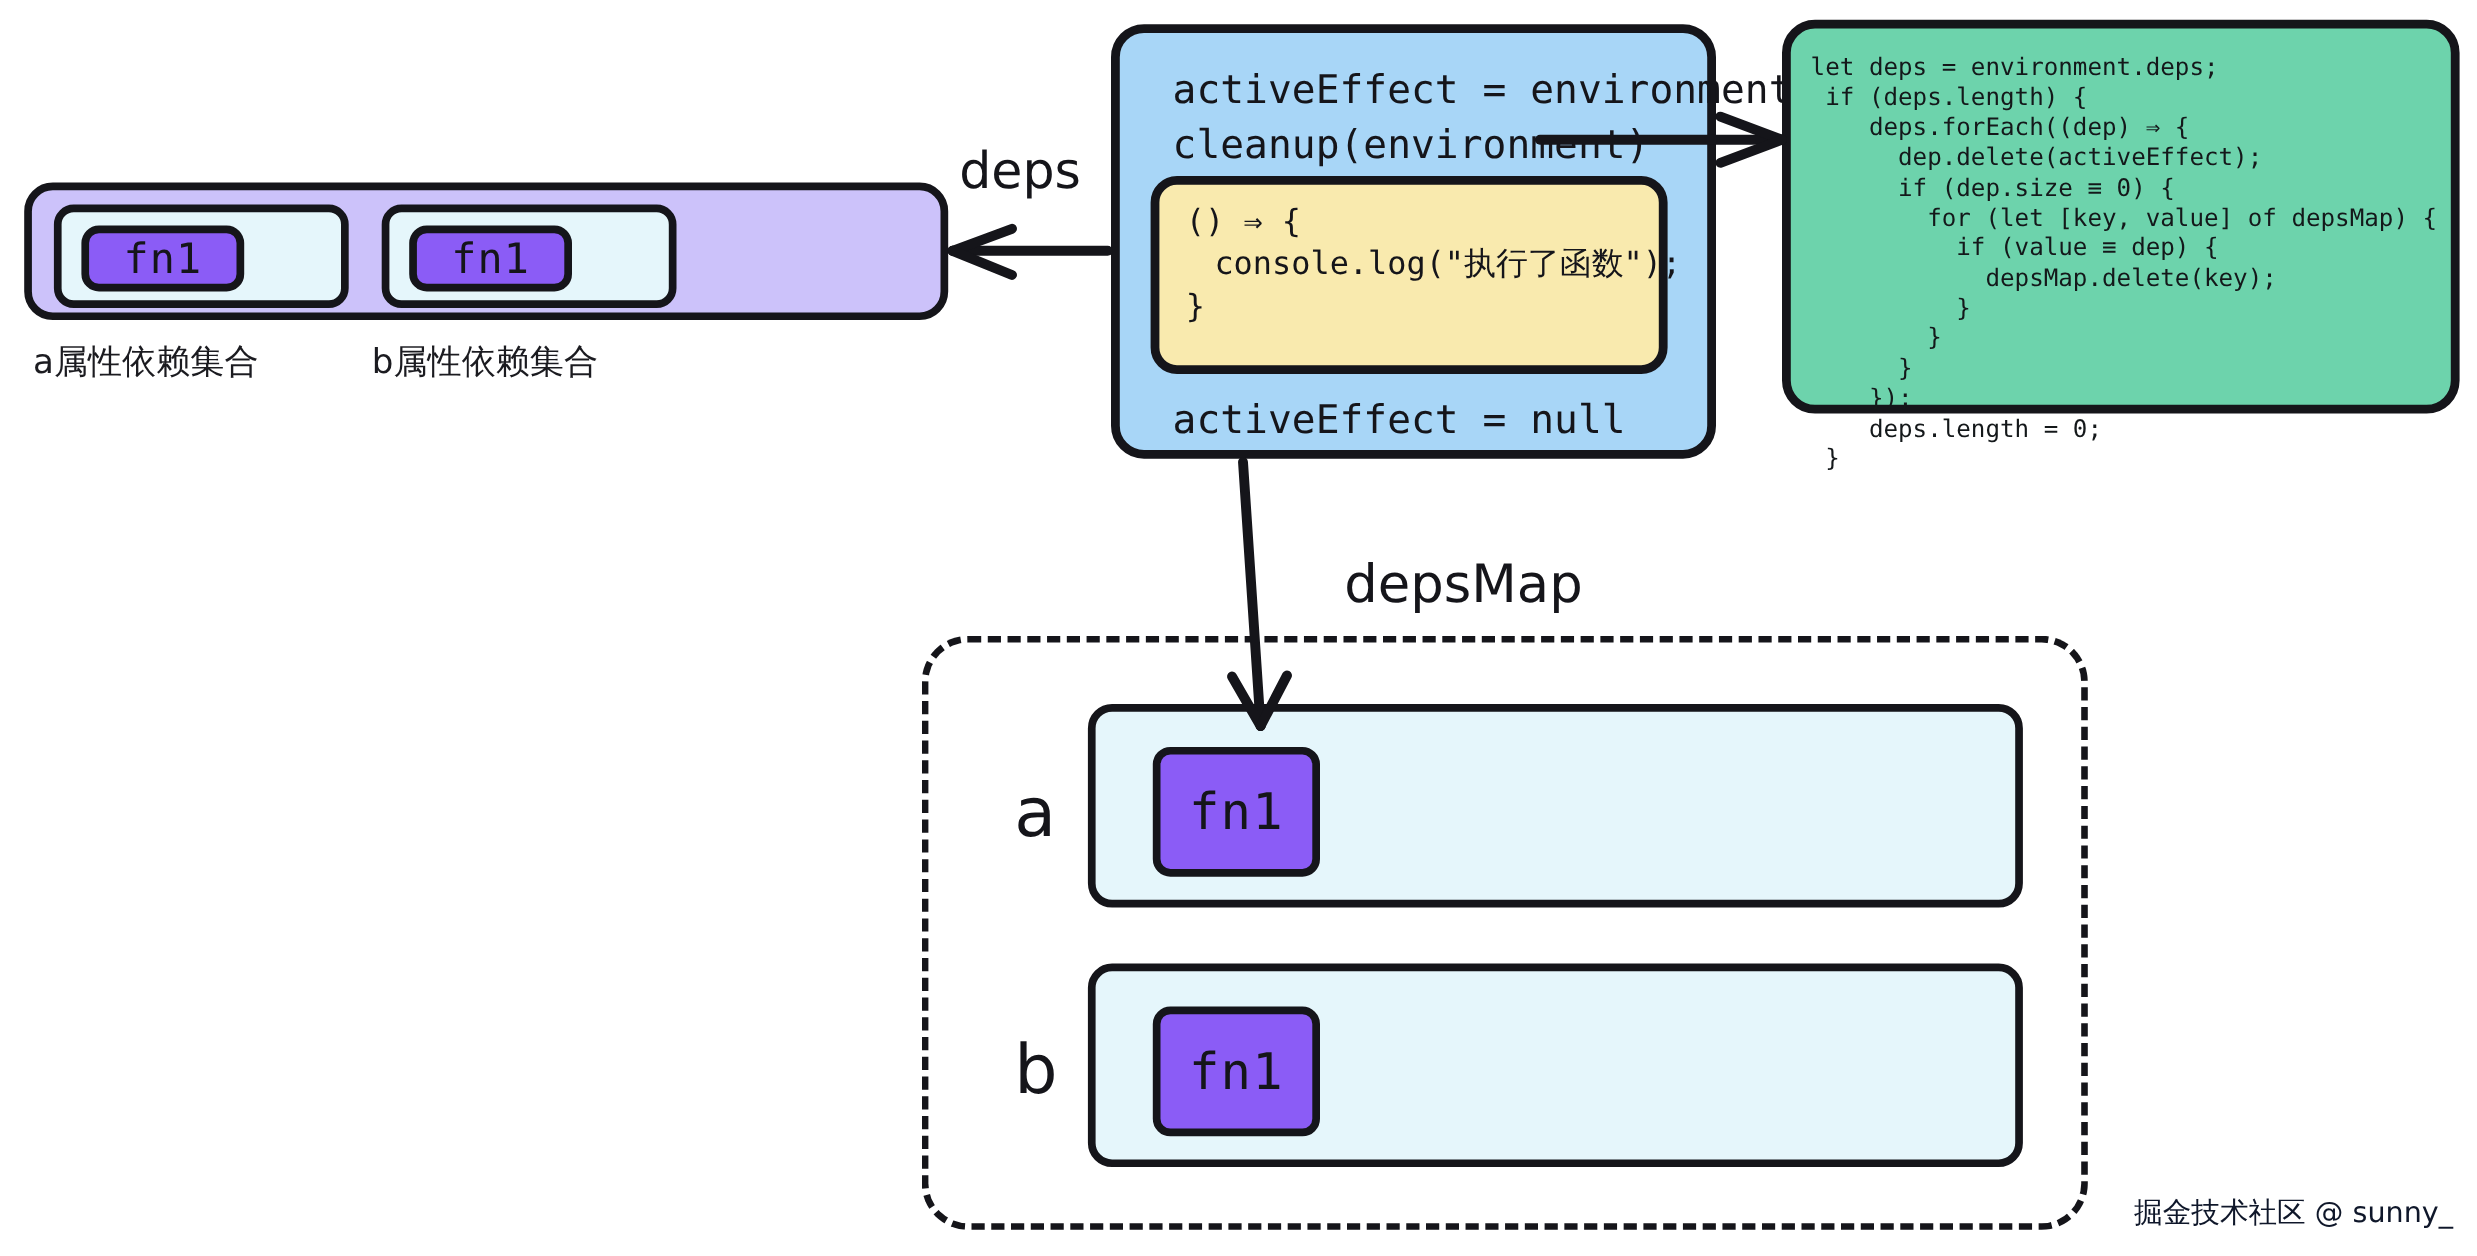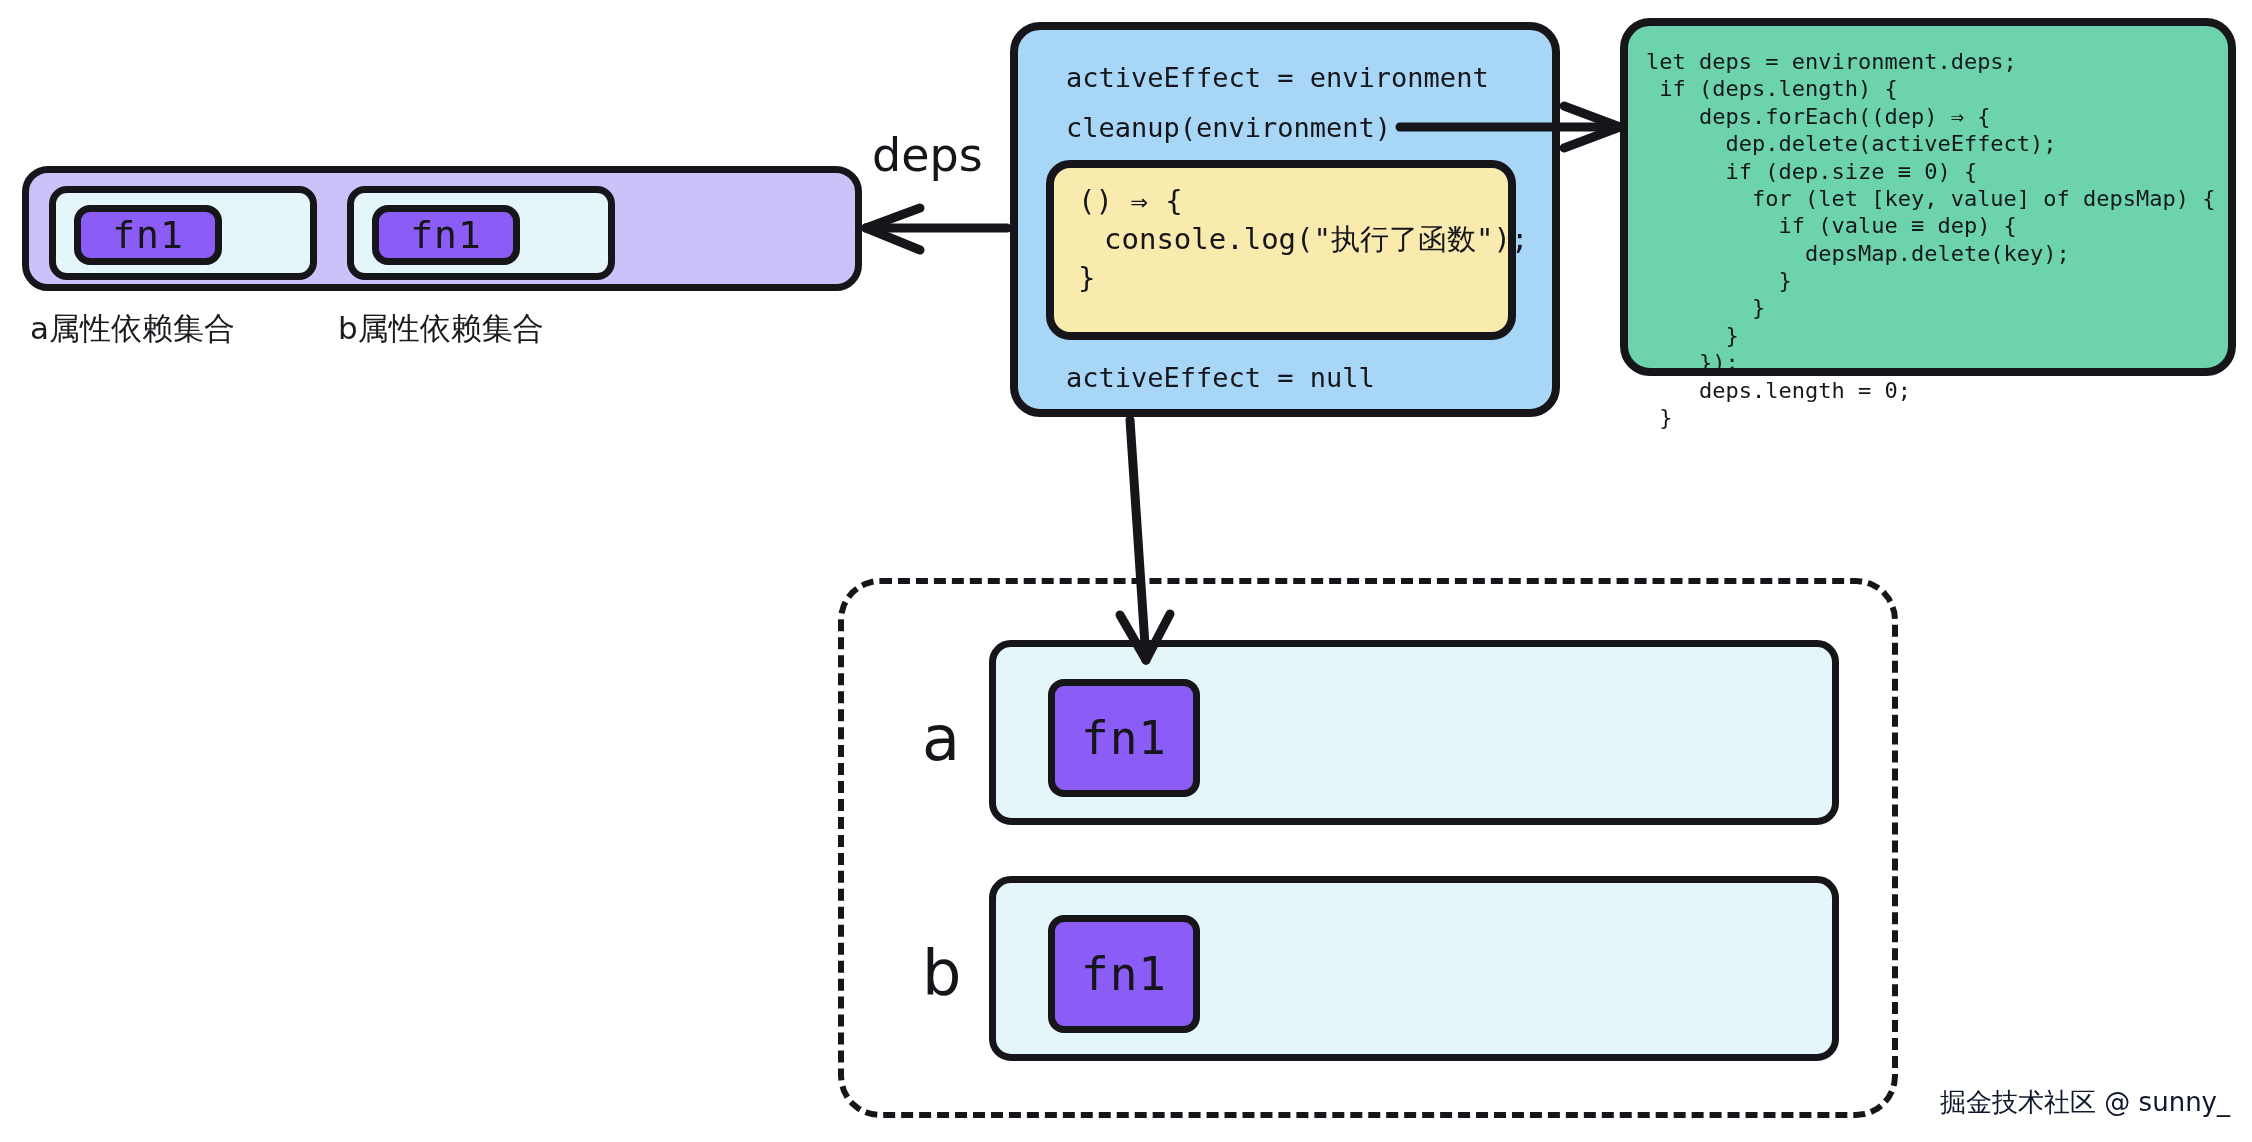--- a/index.html
+++ b/index.html
@@ -94,21 +94,21 @@
     width: 550px;
     height: 395px;
     background: #A8D6F7;
     border: 8px solid #15151a;
     border-radius: 30px;
     box-sizing: border-box;
   }
   .effect-line {
     position: absolute;
     left: 48px;
-    font-size: 27px;
+    font-size: 36px;
     color: #15151a;
     white-space: nowrap;
   }
   #effect-line-1 { top: 32px; }
   #effect-line-2 { top: 82px; }
   #effect-line-3 { top: 332px; }
 
   
   #callback-box {
     position: absolute;
@@ -262,20 +262,21 @@
     <div class="code-line mono">          if (value ≡ dep) {</div>
     <div class="code-line mono">            depsMap.delete(key);</div>
     <div class="code-line mono">          }</div>
     <div class="code-line mono">        }</div>
     <div class="code-line mono">      }</div>
     <div class="code-line mono">    });</div>
     <div class="code-line mono">    deps.length = 0;</div>
     <div class="code-line mono"> }</div>
   </div>
 
+  <div id="depsmap-title">depsMap</div>
 
   <div id="depsmap-box">
     <div class="map-row" id="map-row-a">
       <div class="fn-chip mono">fn1</div>
     </div>
     <div class="map-row" id="map-row-b">
       <div class="fn-chip mono">fn1</div>
     </div>
     <div class="map-key" id="map-key-a">a</div>
     <div class="map-key" id="map-key-b">b</div>

